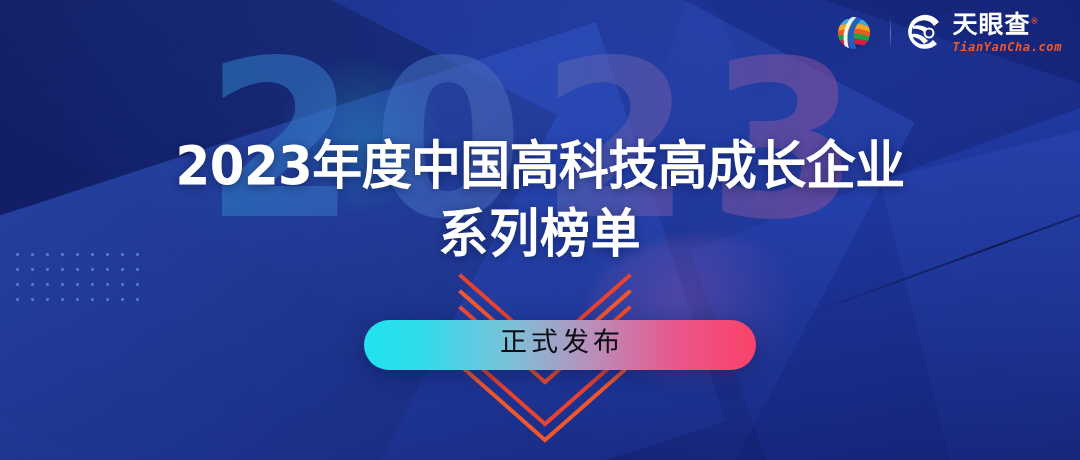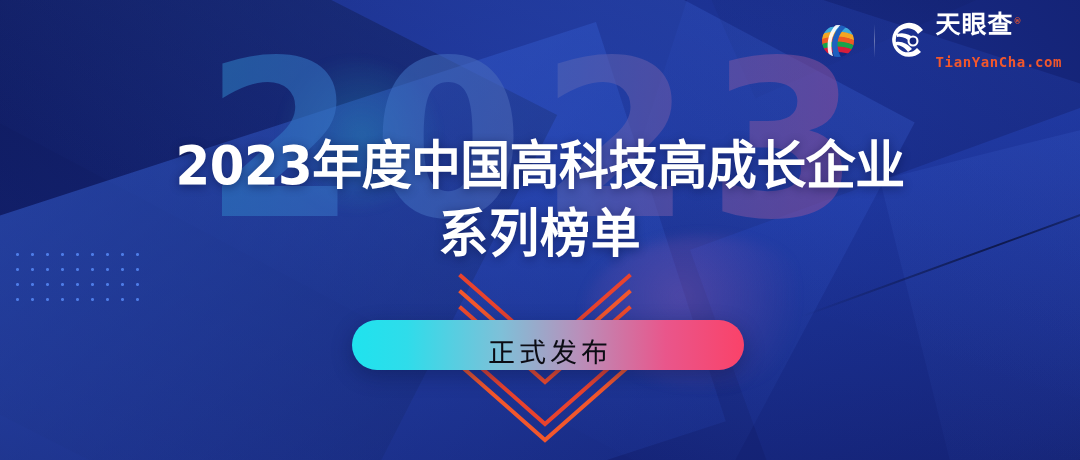--- a/index.html
+++ b/index.html
@@ -152,29 +152,29 @@
     transform: scaleX(0.94);
     text-shadow: 0 2px 10px rgba(6,12,48,0.45);
     white-space: nowrap;
   }
   .headline .line { display: block; }
   .headline .line2 { letter-spacing: 1px; }
 
   
   .pill {
     position: absolute;
-    left: 352px; top: 320px;
+    left: 364px; top: 320px;
     width: 392px; height: 50px;
     border-radius: 26px;
     background: linear-gradient(90deg,
         #1fe3ee 0%, #2fdcea 14%, #7ec0d8 38%,
         #b98fba 58%, #e9568b 80%, #fa4269 100%);
     box-shadow: 0 6px 20px rgba(10,20,70,0.40);
     display: flex;
-    align-items: flex-end;
+    align-items: flex-start;
     justify-content: center;
   }
   .pill-label {
     font-family: "DejaVu Sans", sans-serif;
     font-size: 27px;
     font-weight: normal;
     color: #0c0c14;
     letter-spacing: 4px;
     text-indent: 4px;
   }
@@ -204,25 +204,26 @@
     color: #c9d6ef;
     font-family: "DejaVu Sans Mono", monospace;
     font-size: 7.5px;
     letter-spacing: 1.3px;
     margin-top: 3px;
     white-space: nowrap;
   }
   .logo-en-tyc {
     color: #f2572c;
     font-family: "DejaVu Sans Mono", monospace;
-    font-size: 14px;
+    font-size: 12px;
     font-weight: bold;
     letter-spacing: 0.6px;
-    margin-top: 16px;
+    margin-top: 2px;
     white-space: nowrap;
+    font-style: italic;
   }
   .divider {
     width: 1px; height: 34px;
     background: linear-gradient(180deg, rgba(255,255,255,0.0), rgba(255,255,255,0.34), rgba(255,255,255,0.0));
   }
   .tm {
     color: #f2572c;
     font-size: 8px;
     vertical-align: super;
     font-family: "DejaVu Sans", sans-serif;

